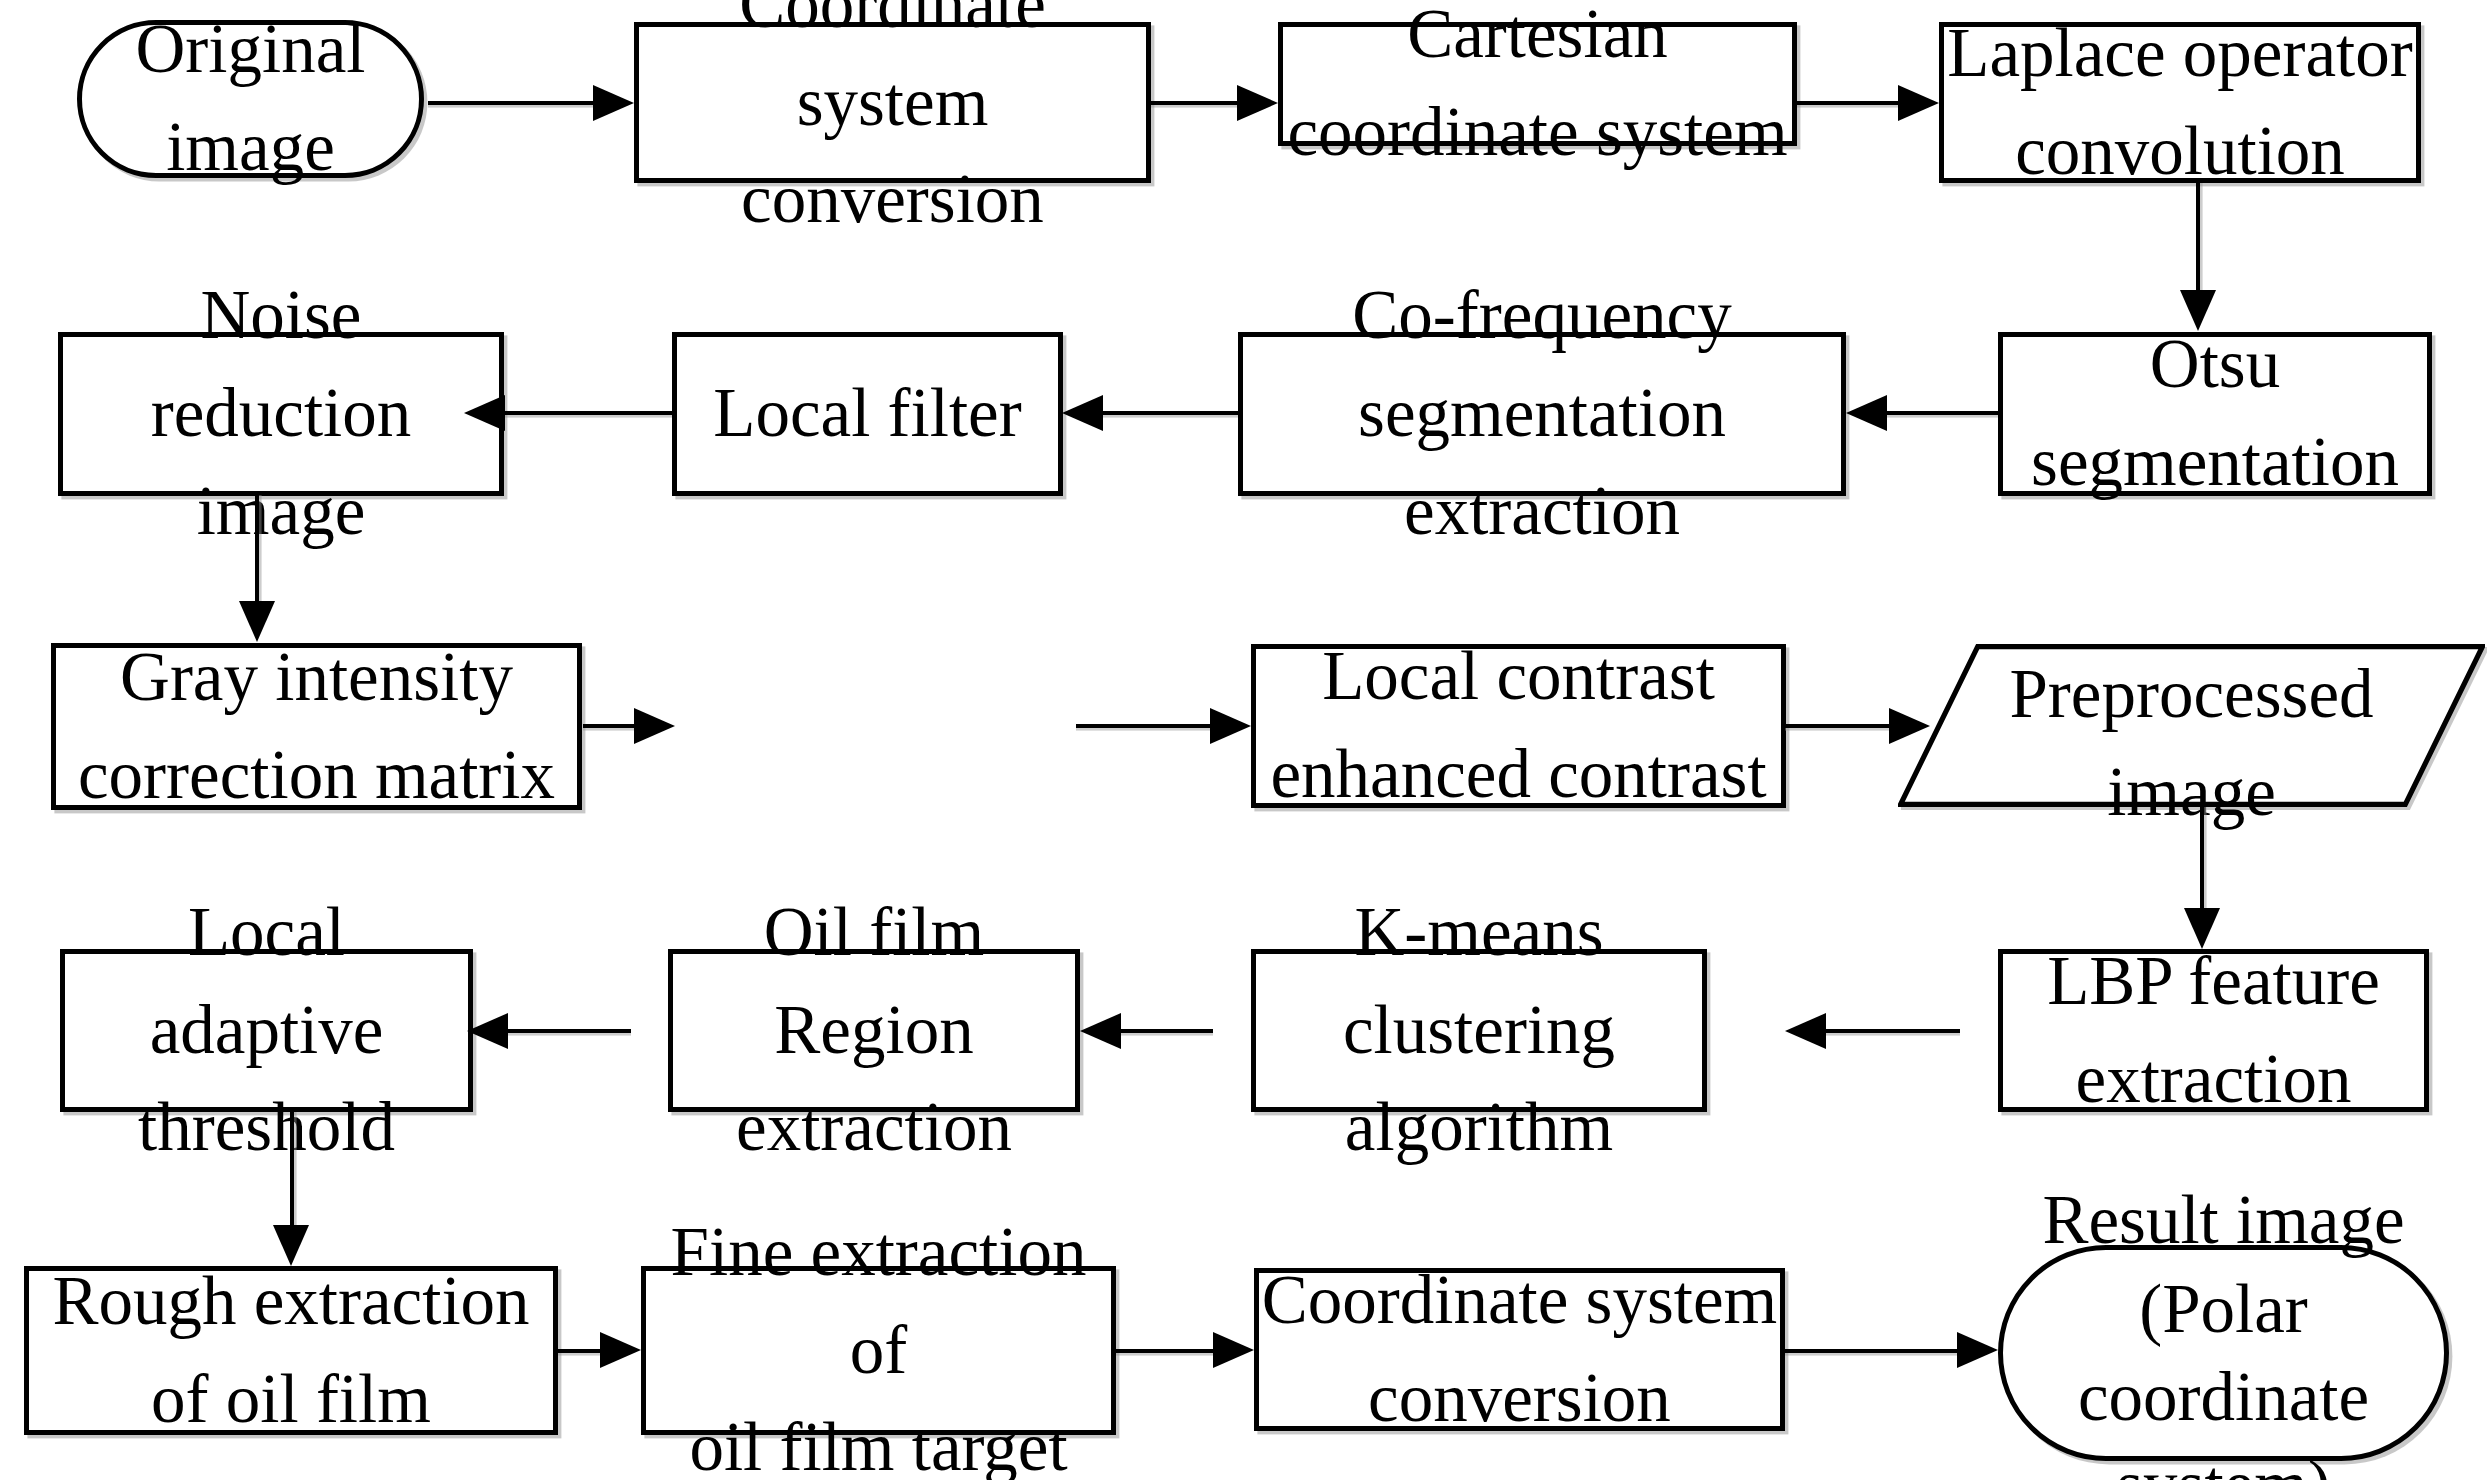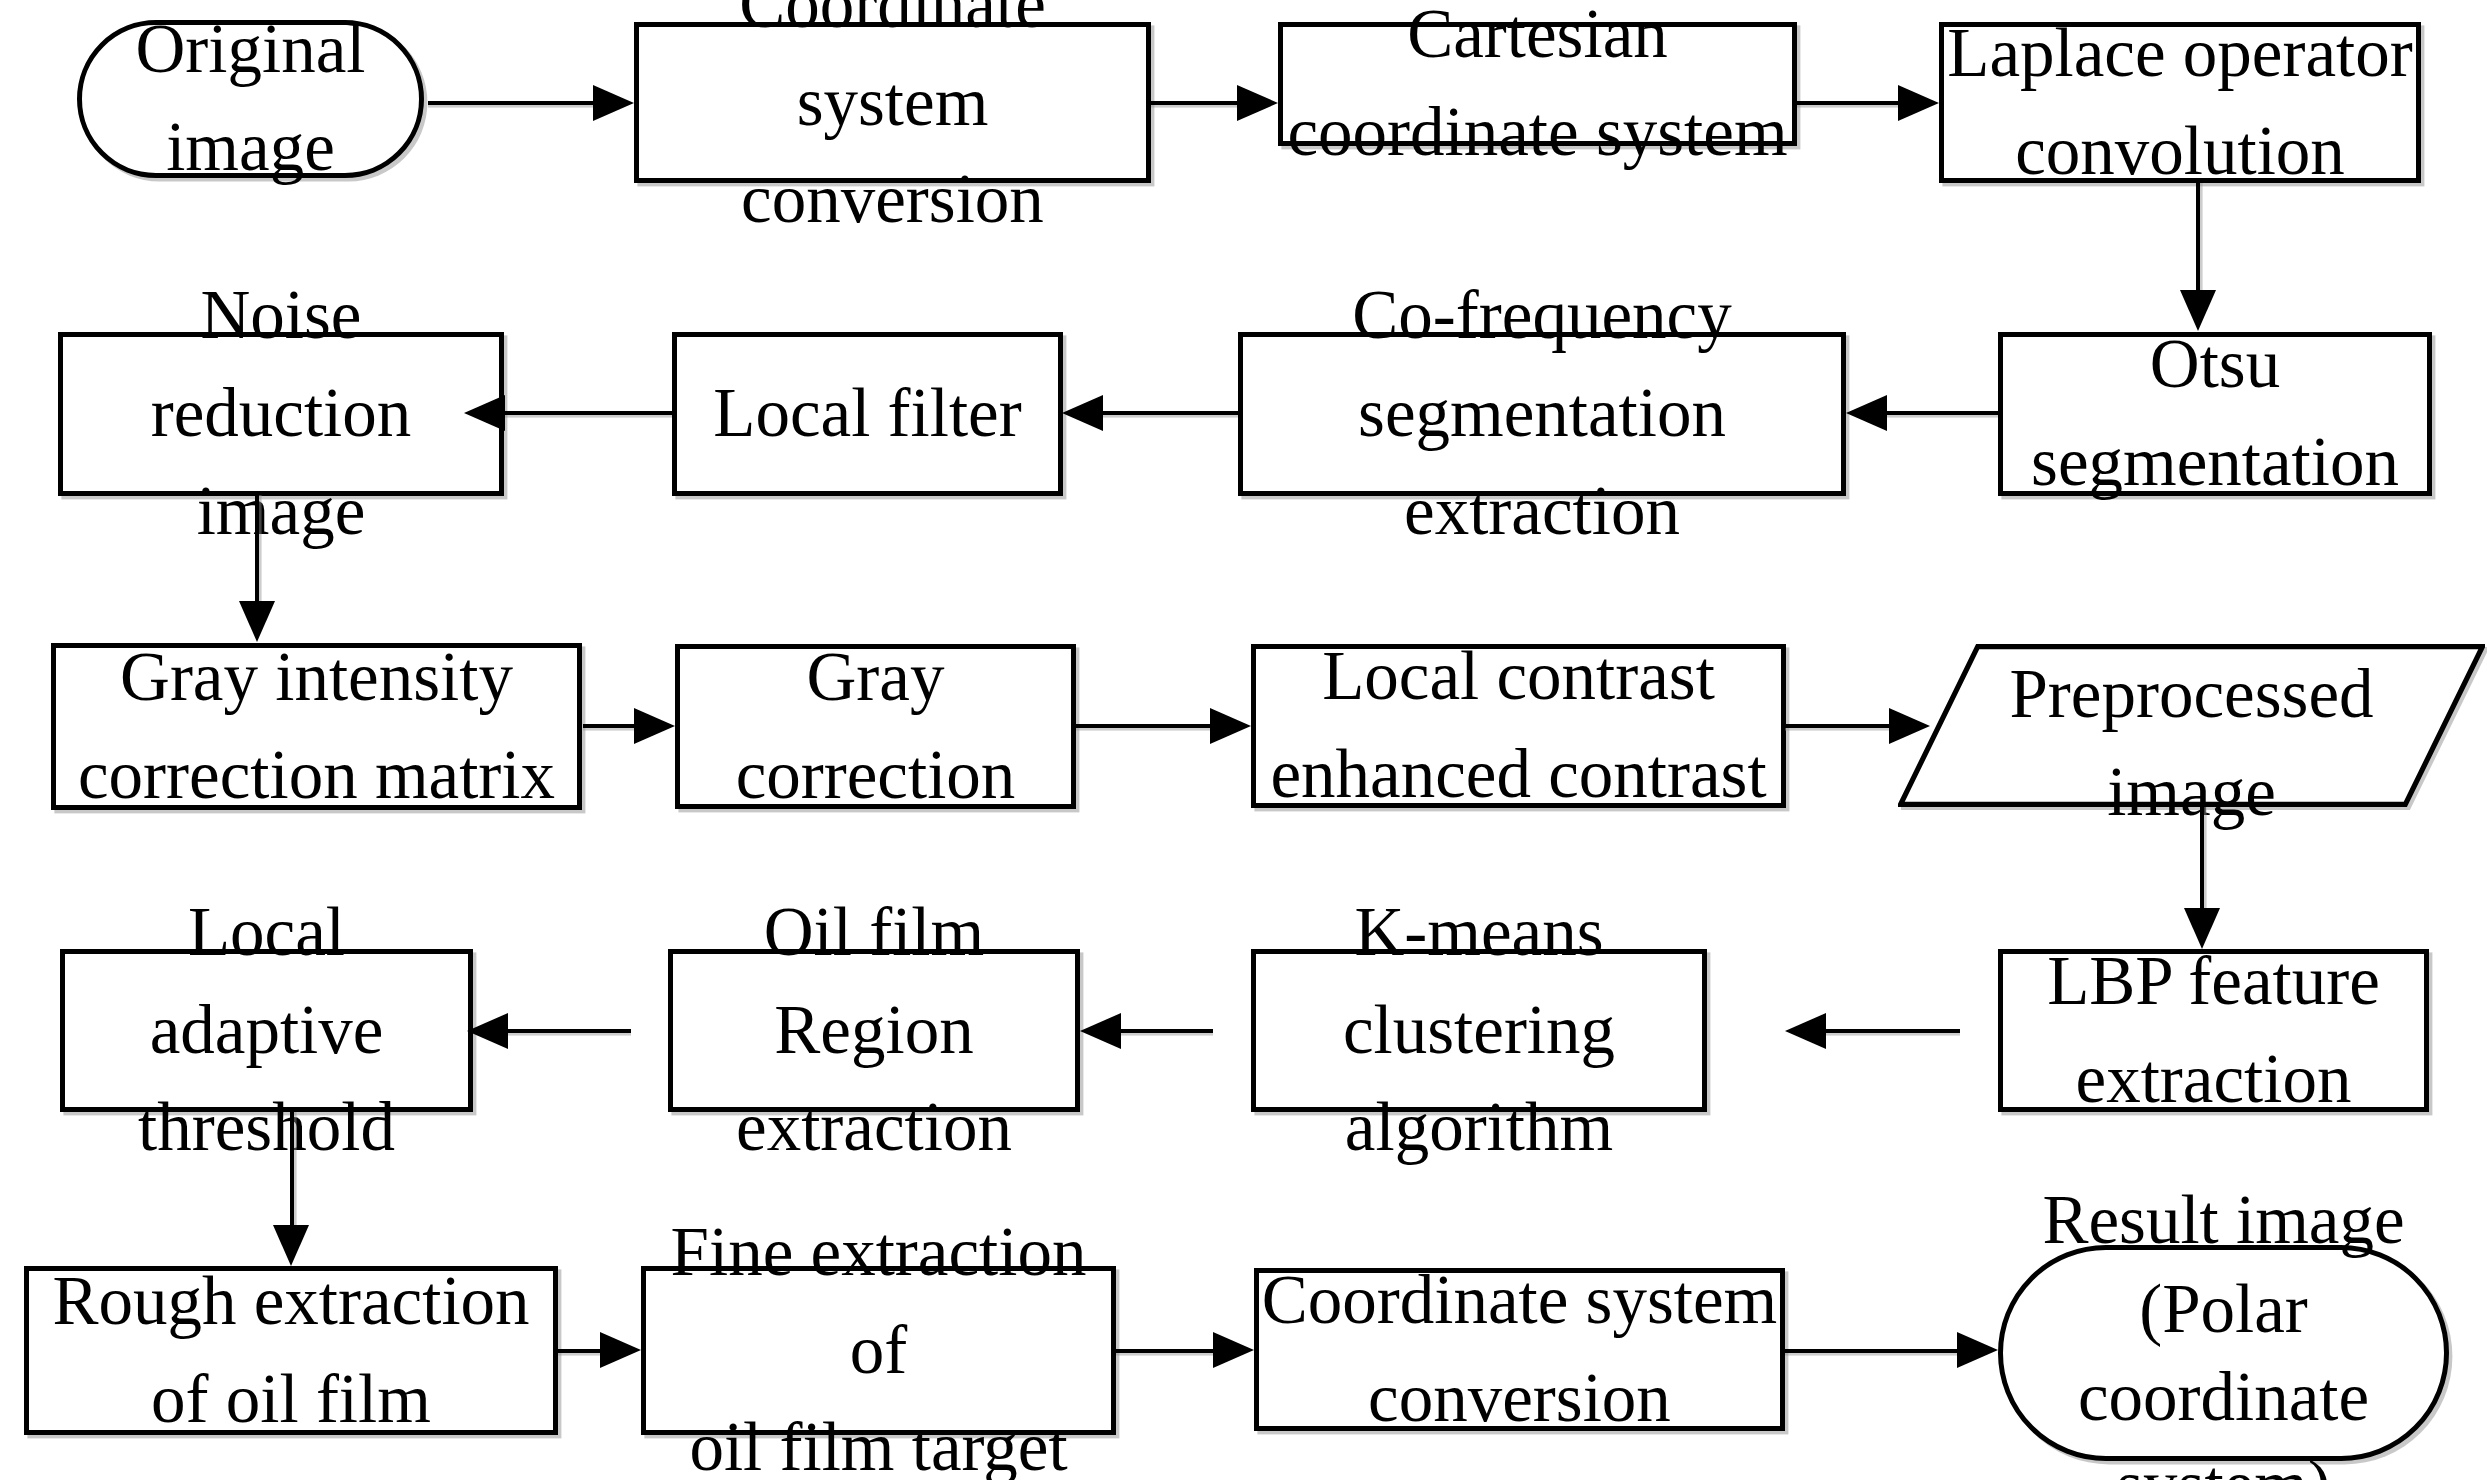--- a/index.html
+++ b/index.html
@@ -43,21 +43,20 @@
   <div class="node" style="left:58px;top:332px;width:446px;height:164px">Noise reduction
 image</div>
   <div class="node" style="left:672px;top:332px;width:391px;height:164px">Local filter</div>
   <div class="node" style="left:1238px;top:332px;width:608px;height:164px">Co-frequency
 segmentation extraction</div>
   <div class="node" style="left:1998px;top:332px;width:434px;height:164px">Otsu
 segmentation</div>
 
   <div class="node" style="left:51px;top:643px;width:531px;height:167px">Gray intensity
 correction matrix</div>
-  <div class="node" style="left:675px;top:644px;width:401px;height:165px">Gray correction</div>
   <div class="node" style="left:1251px;top:644px;width:535px;height:164px">Local contrast
 enhanced contrast</div>
   <div class="node node--para" style="left:1898px;top:644px;width:587px;height:200px">
     <svg class="para-svg" width="587" height="163" viewBox="0 0 685 190">
       <polygon points="93,3 682,3 592,187 3,187" fill="#ffffff" stroke="#000000" stroke-width="6"></polygon>
     </svg>
     <div class="para-label">Preprocessed
 image</div>
   </div>
 

